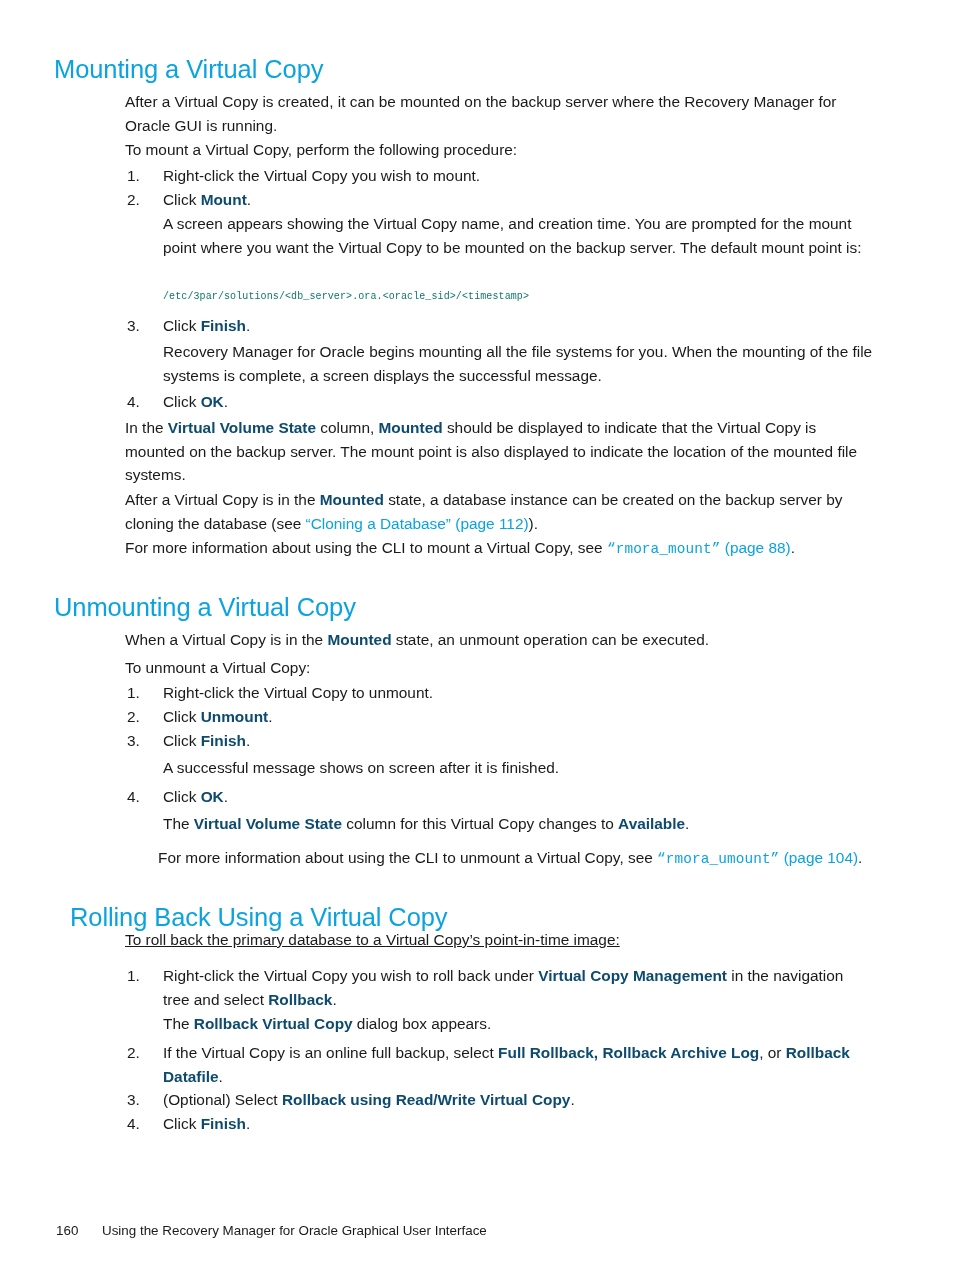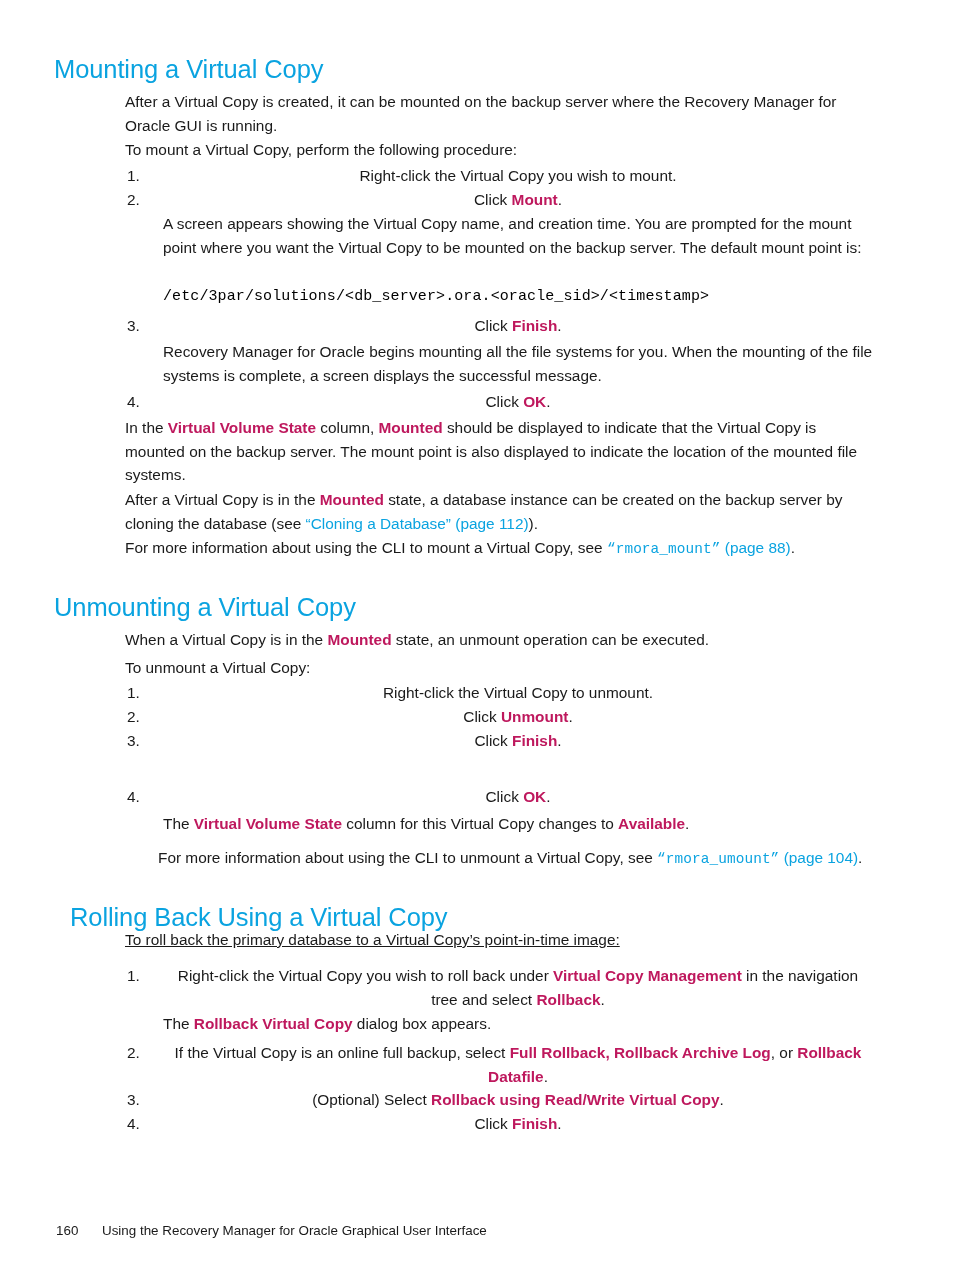--- a/index.html
+++ b/index.html
@@ -46,23 +46,23 @@
     text-align: left;
   }
   .para.wide {
     width: 748px;
   }
   .code-block {
     position: absolute;
     left: 163px;
     width: 720px;
     font-family: "Liberation Mono", monospace;
-    font-size: 15px;
+    font-size: 10px;
     line-height: 23px;
-    color: #000000;
+    color: #0f766e;
     letter-spacing: 0.1px;
     white-space: nowrap;
   }
   
   .li {
     position: absolute;
     left: 125px;
     width: 748px;
     font-size: 15.4px;
     line-height: 23.6px;
@@ -73,33 +73,32 @@
     left: 2px;
     top: 0;
     width: 26px;
     text-align: left;
     font-size: 15.4px;
     color: #1a1a1a;
   }
   .li .li-body {
     display: block;
     margin-left: 38px;
-    text-align: center;
   }
   .sub-para {
     position: absolute;
     left: 163px;
     width: 710px;
     font-size: 15.4px;
     line-height: 23.6px;
     color: #1a1a1a;
   }
   b, .b {
     font-weight: 700;
-    color: #be185d;
+    color: #0c4a6e;
   }
   a.xref, .xref {
     color: #0aa3e0;
     text-decoration: none;
   }
   .mono-link {
     font-family: "Liberation Mono", monospace;
     font-size: 14.4px;
     color: #0aa3e0;
     letter-spacing: 0.1px;
@@ -184,20 +183,21 @@
   <div class="li" style="top:705px;">
     <span class="num">2.</span>
     <span class="li-body"><span>Click </span><b>Unmount</b><span>.</span></span>
   </div>
 
   <div class="li" style="top:729px;">
     <span class="num">3.</span>
     <span class="li-body"><span>Click </span><b>Finish</b><span>.</span></span>
   </div>
 
+  <div class="sub-para" style="top:756px;">A successful message shows on screen after it is finished.</div>
 
   <div class="li" style="top:785px;">
     <span class="num">4.</span>
     <span class="li-body"><span>Click </span><b>OK</b><span>.</span></span>
   </div>
 
   <div class="sub-para" style="top:812px;">
     <span>The </span><b>Virtual Volume State</b><span> column for this Virtual Copy changes to </span><b>Available</b><span>.</span>
   </div>
 

